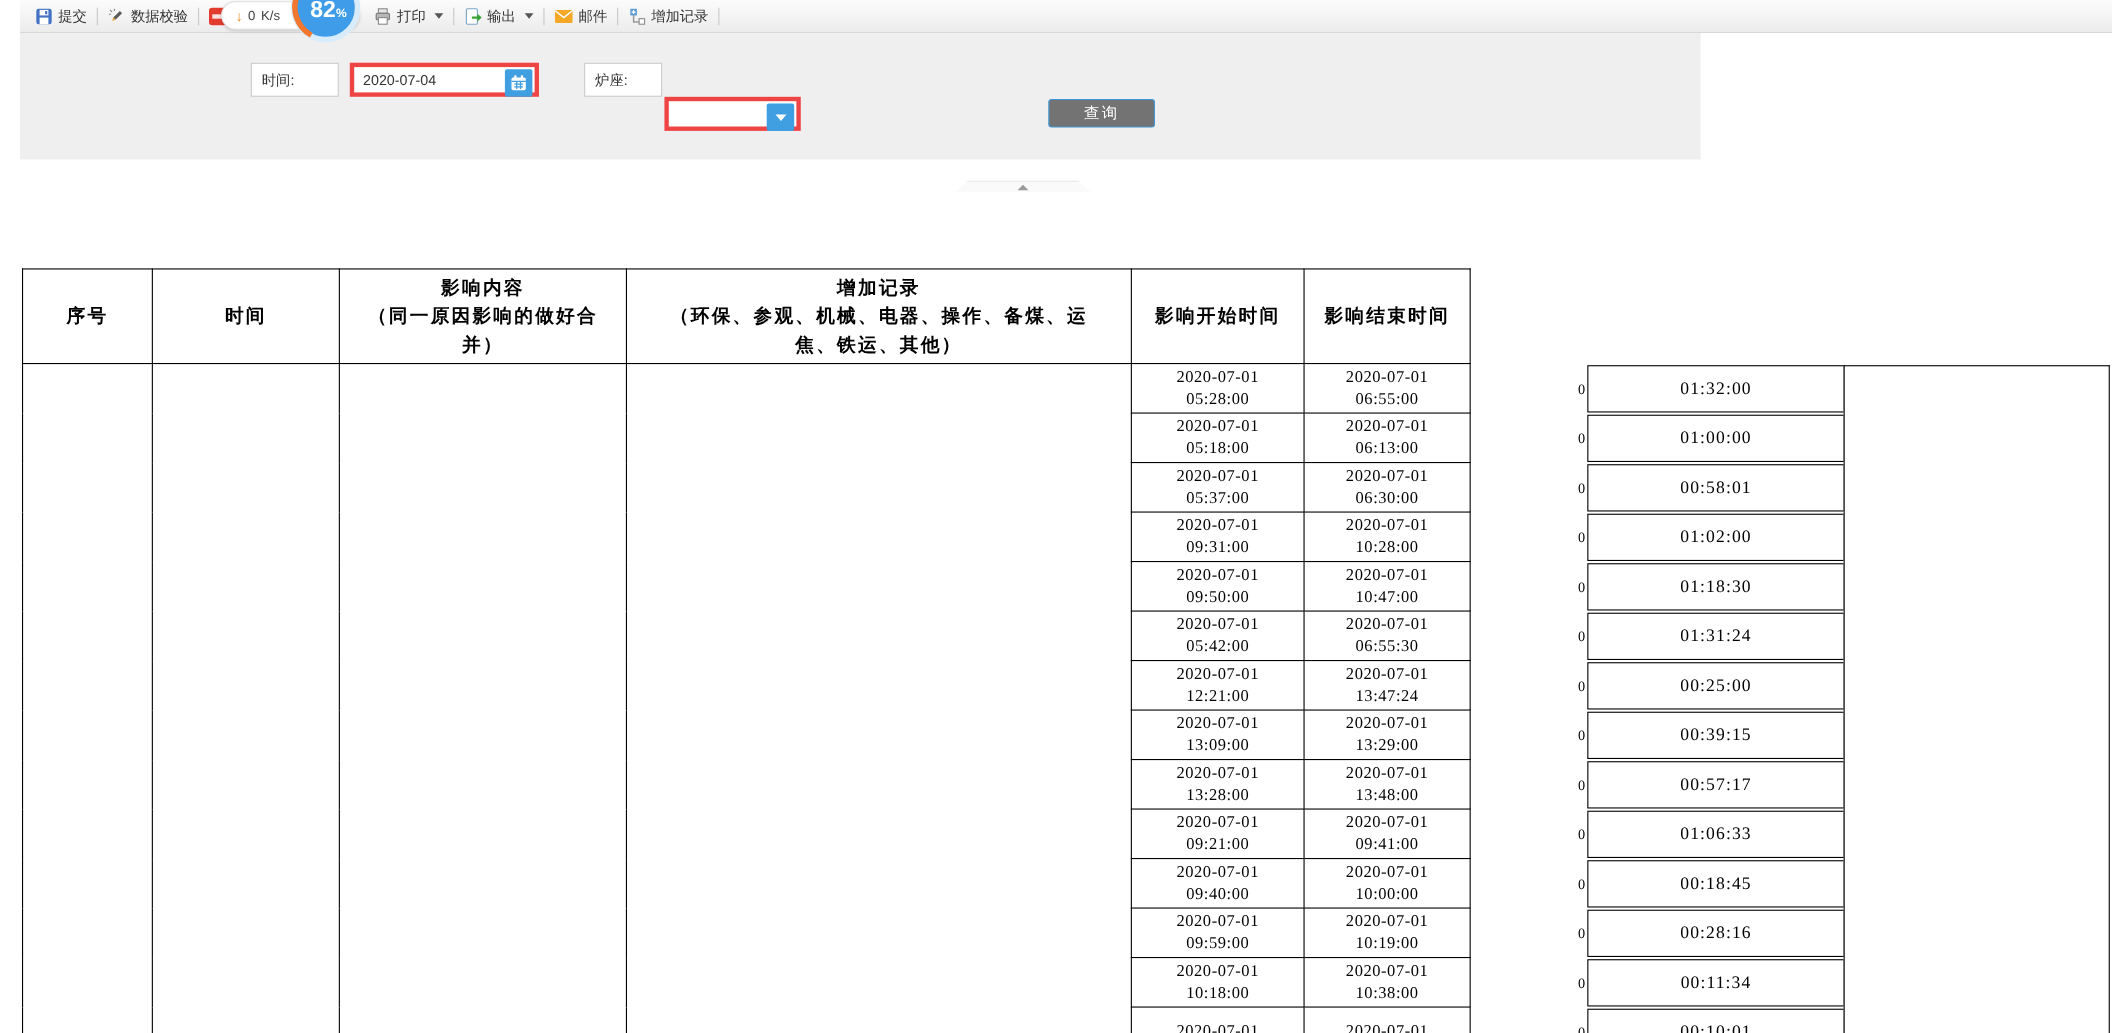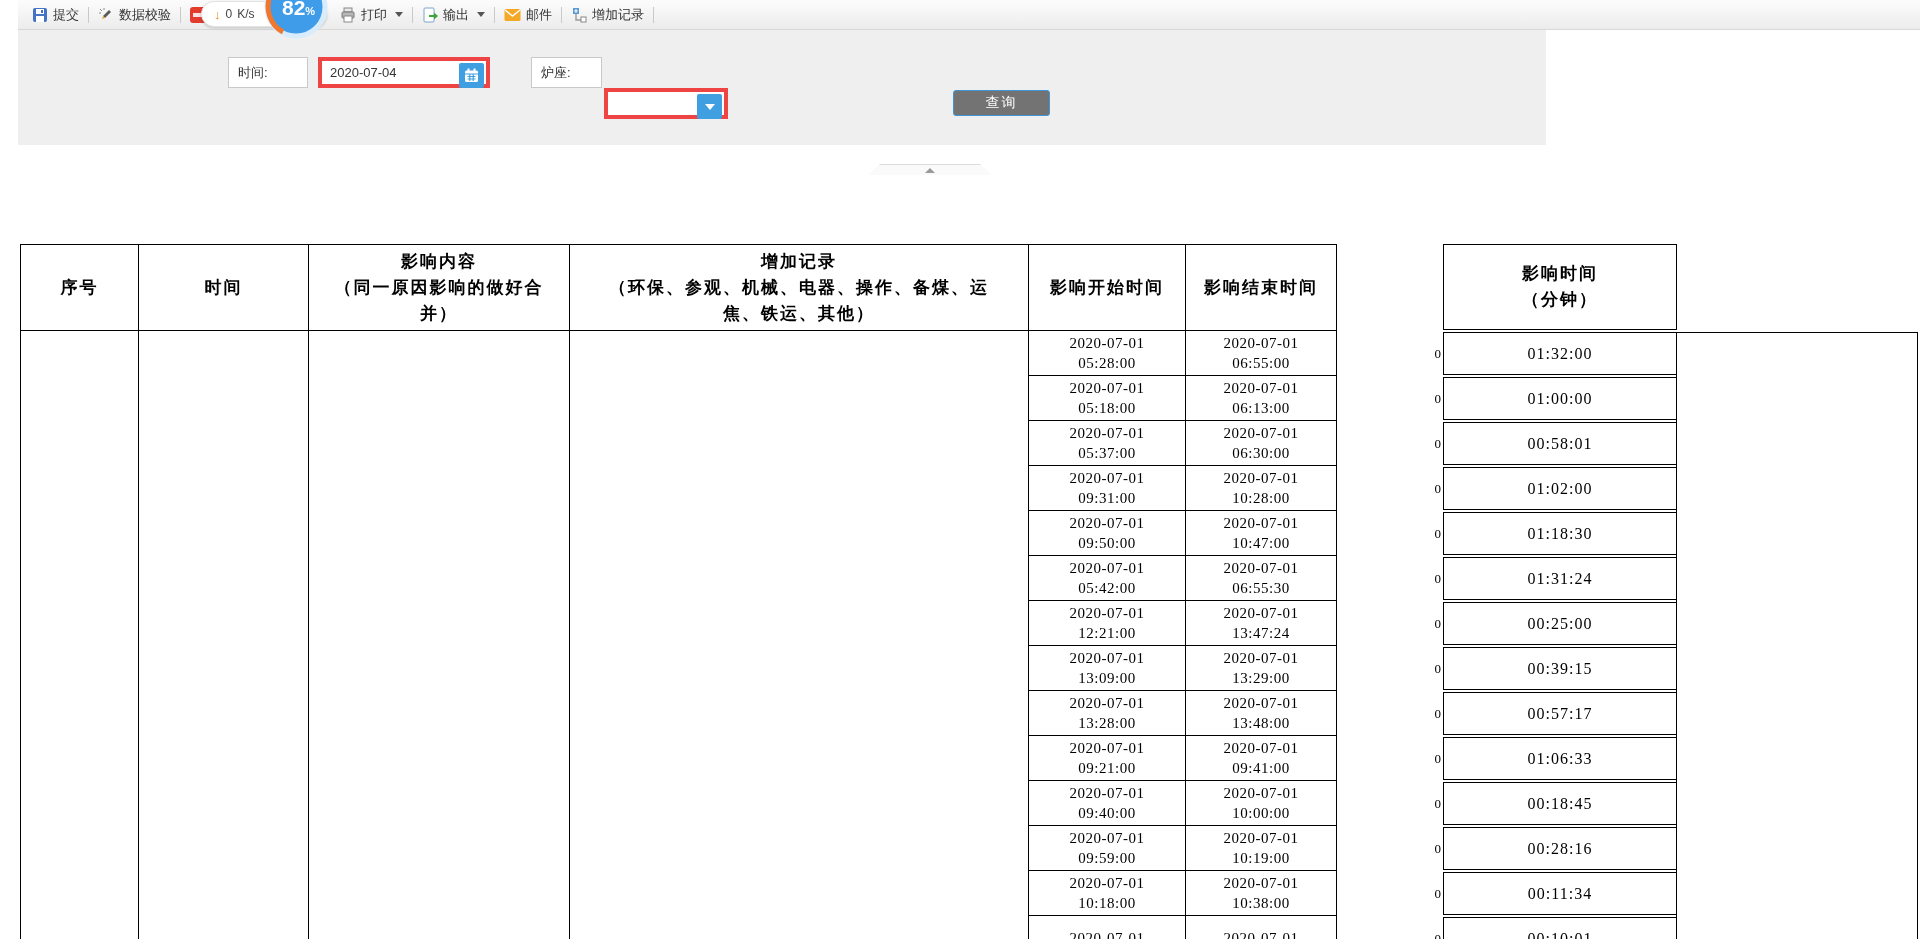--- a/index.html
+++ b/index.html
@@ -374,22 +374,20 @@
           </td>
     <td class="c-date">
             <div>2020-07-01</div>
             <div></div>
           </td>
   </tr>
       </tbody>
   </table>
 
   <div id="right-wrap">
-    <div class="rhead" style="left:0; width:234px;">影响时间
-（分钟）</div>
     <div id="right-body">
         <div class="flag" style="top: 88px;">0</div>
         <div class="dur-box" style="top: 88px;">01:32:00</div>
         <div class="flag" style="top: 133px;">0</div>
         <div class="dur-box" style="top: 133px;">01:00:00</div>
         <div class="flag" style="top: 178px;">0</div>
         <div class="dur-box" style="top: 178px;">00:58:01</div>
         <div class="flag" style="top: 223px;">0</div>
         <div class="dur-box" style="top: 223px;">01:02:00</div>
         <div class="flag" style="top: 268px;">0</div>

